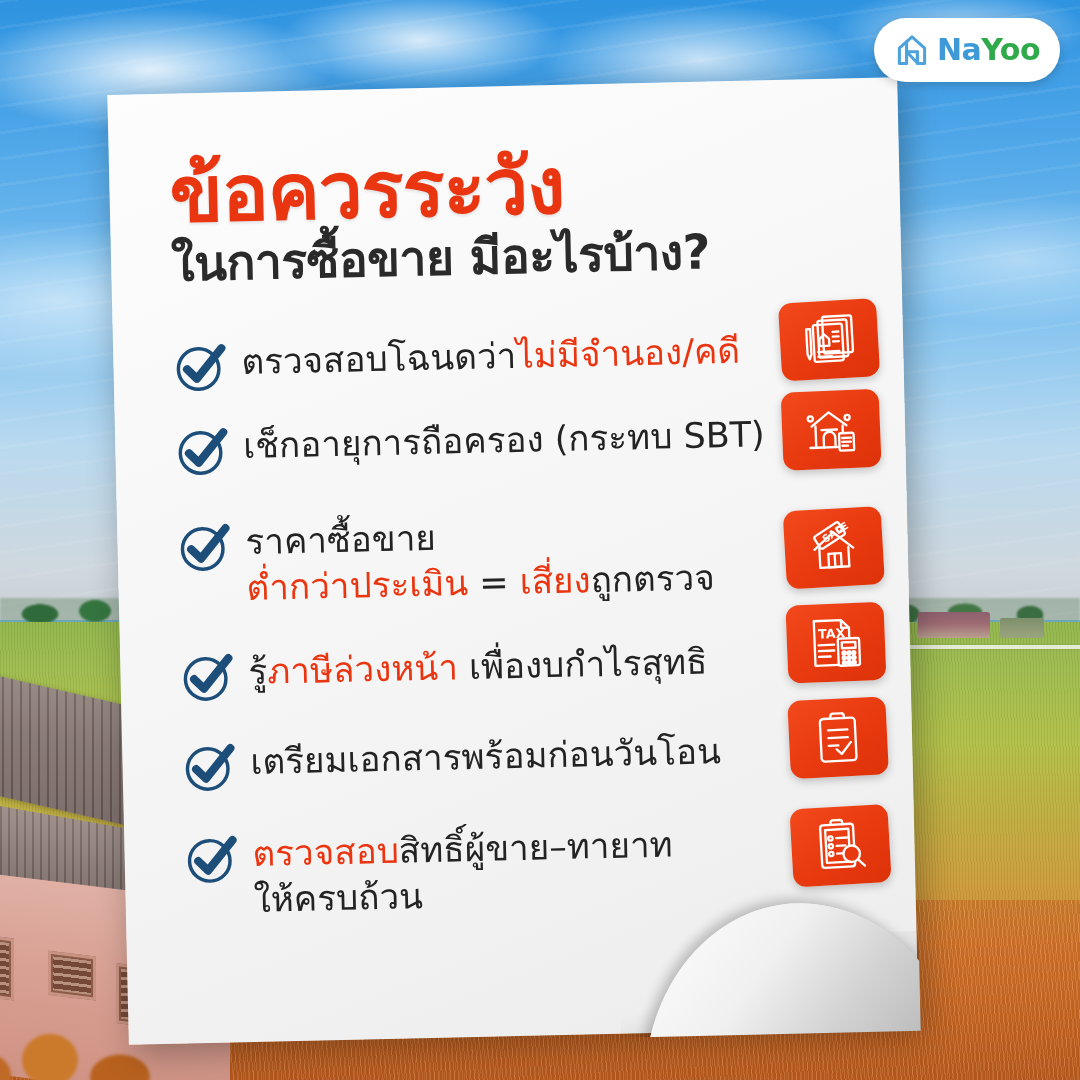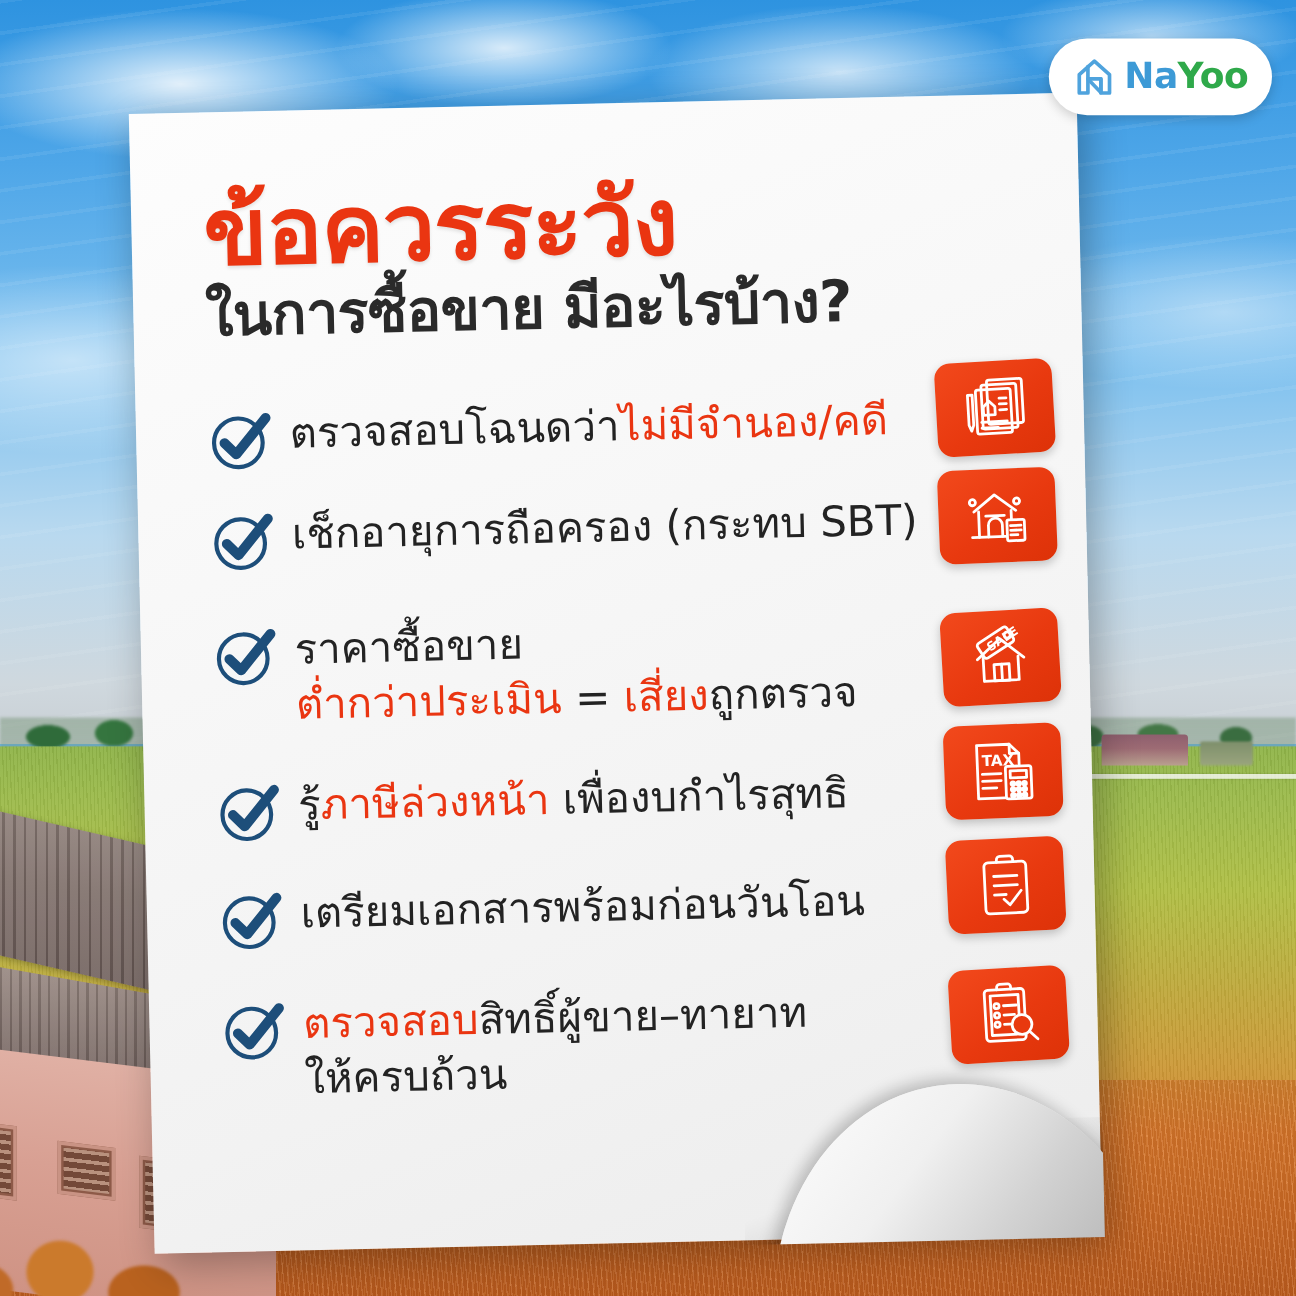--- a/index.html
+++ b/index.html
@@ -127,21 +127,21 @@
     position:absolute; left:-20px; top:355px; width:230px; height:120px;
     background:
       radial-gradient(ellipse 50px 38px at 30px 60px,#c06a28,#c06a28 60%,transparent 64%),
       radial-gradient(ellipse 45px 42px at 100px 45px,#cb7a2c,#cb7a2c 60%,transparent 64%),
       radial-gradient(ellipse 48px 36px at 170px 62px,#b9621f,#b9621f 60%,transparent 64%);
     filter:blur(1.4px);
   }
 
   
   #logo {
-    position:absolute; right:20px; top:32px;
+    position:absolute; right:20px; top:18px;
     width:186px; height:64px;
     background:#fff; border-radius:32px;
     display:flex; align-items:center; justify-content:center; gap:7px;
     box-shadow:0 3px 10px rgba(0,0,0,.18);
     z-index:40;
   }
   #logo .mark { width:36px; height:36px; flex:0 0 auto; }
   #logo .wordmark { font-size:30px; font-weight:bold; letter-spacing:-.5px; line-height:1; }
   #logo .na { color:#3d9ad6; }
   #logo .yoo { color:#2fa94a; }

